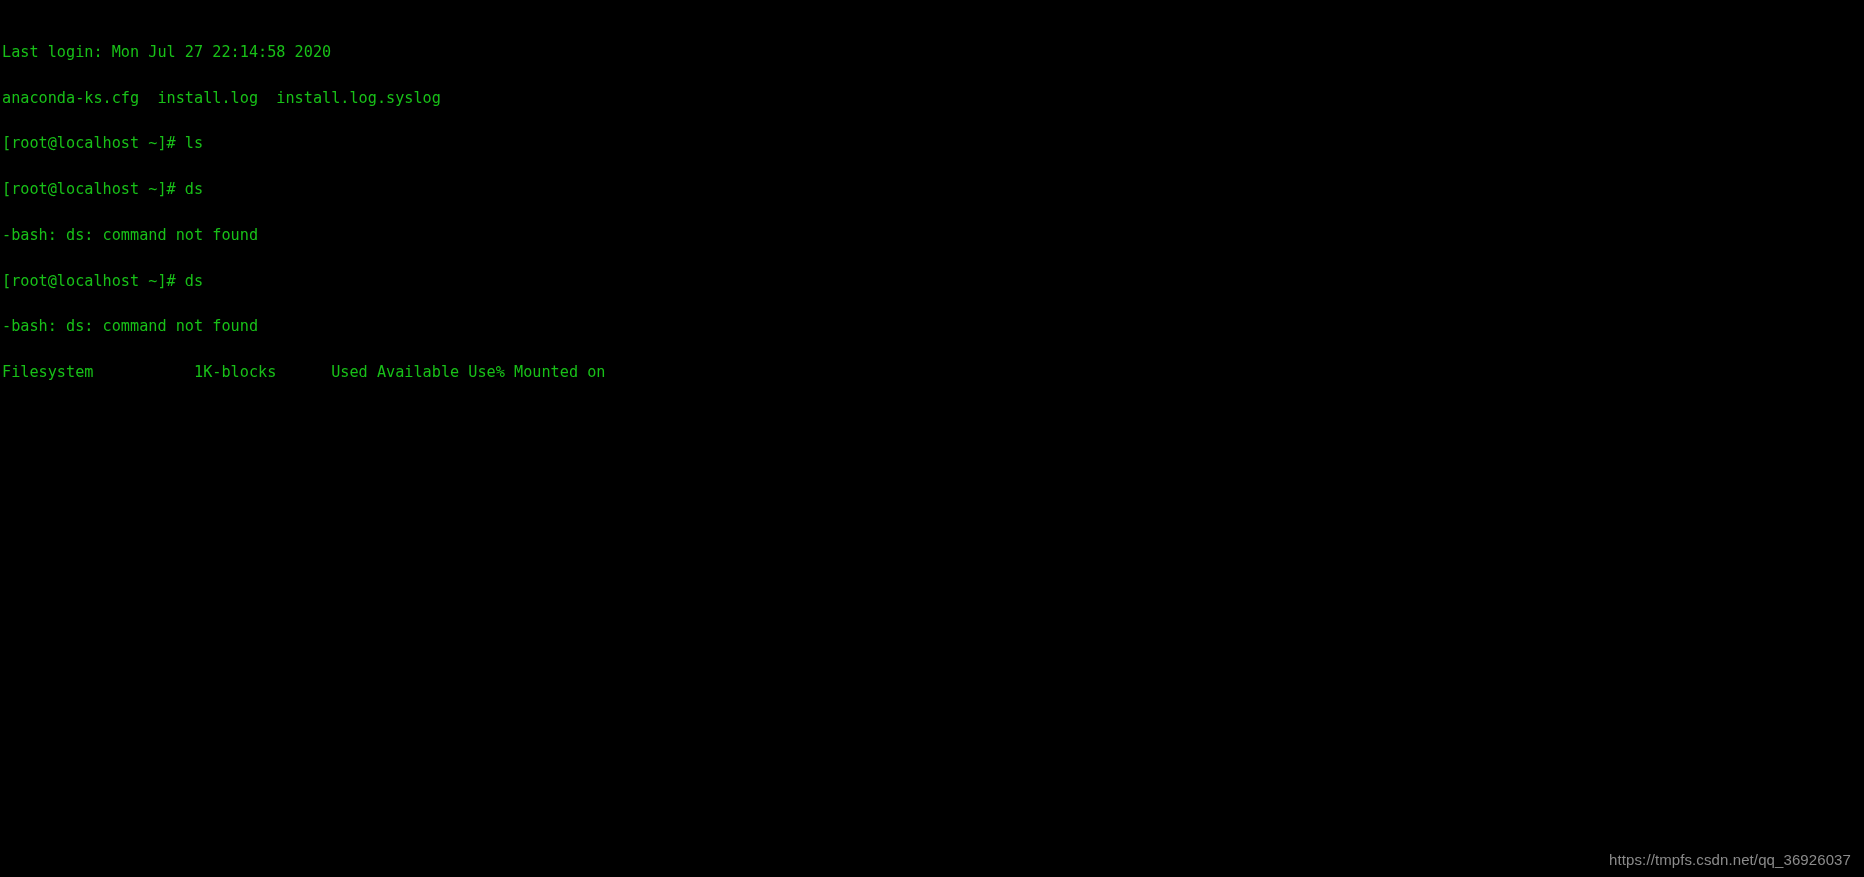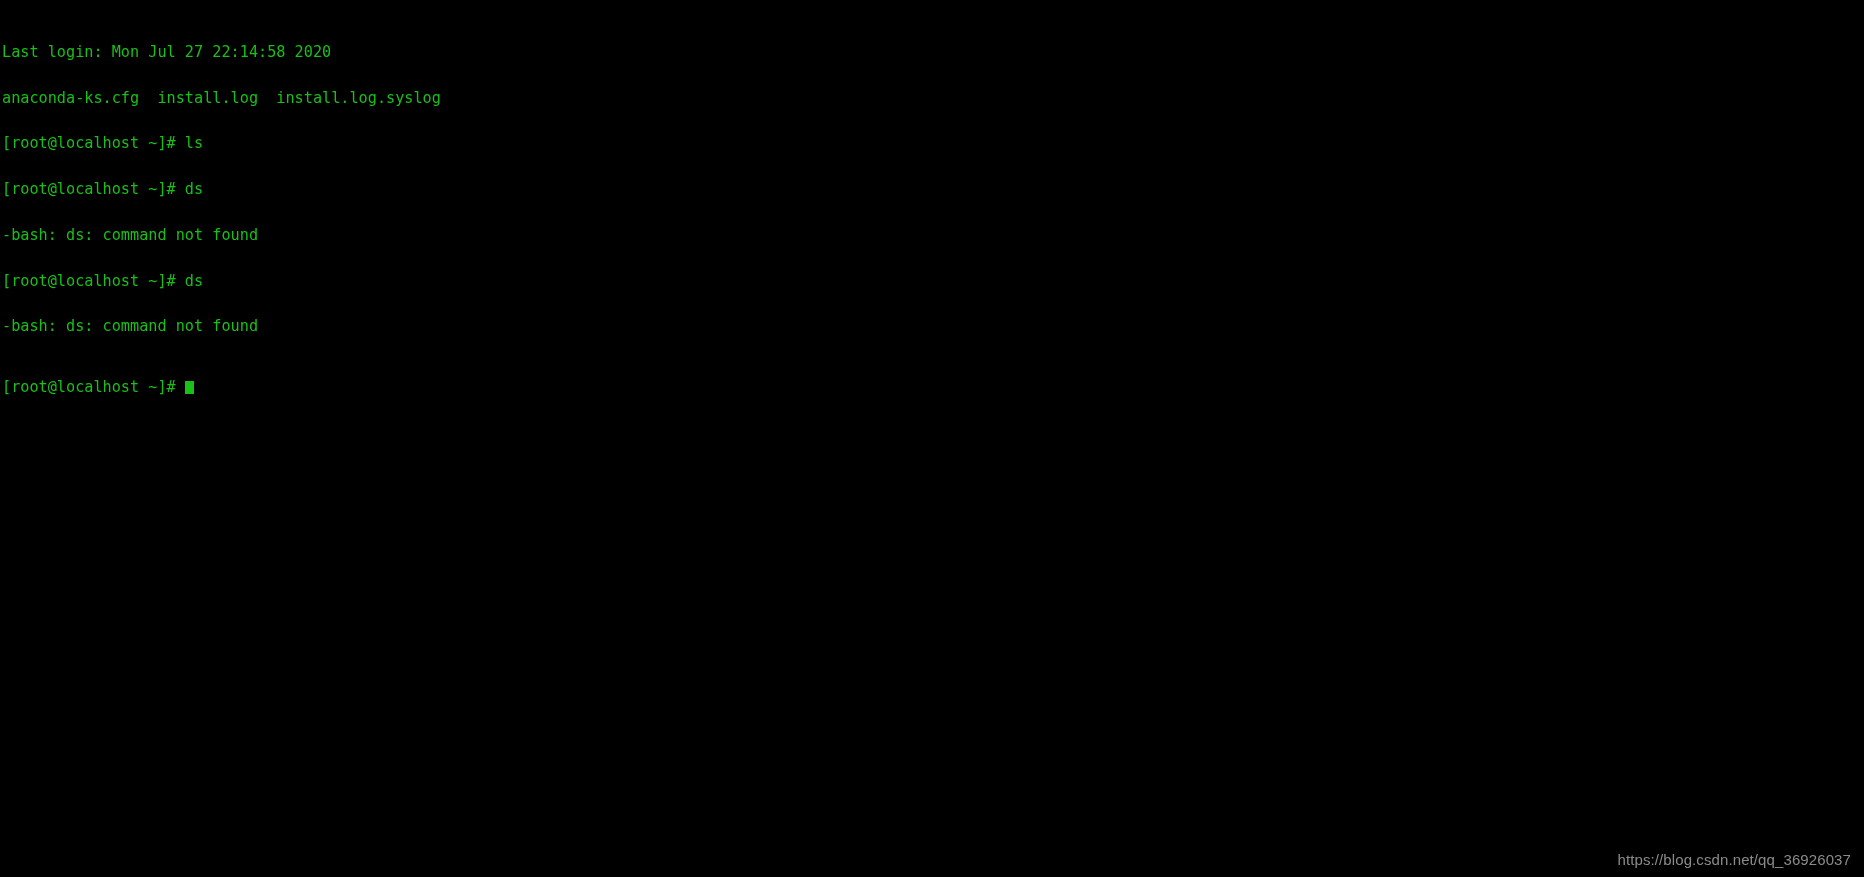--- a/index.html
+++ b/index.html
@@ -65,19 +65,19 @@
 <div id="terminal">
   <div id="screen">
 
     <div class="line">Last login: Mon Jul 27 22:14:58 2020</div>
     <div class="line">anaconda-ks.cfg  install.log  install.log.syslog</div>
     <div class="line">[root@localhost ~]# ls</div>
     <div class="line">[root@localhost ~]# ds</div>
     <div class="line">-bash: ds: command not found</div>
     <div class="line">[root@localhost ~]# ds</div>
     <div class="line">-bash: ds: command not found</div>
+    <div class="line">Filesystem           1K-blocks      Used Available Use% Mounted on</div>
 
-    <div class="line"><span>[root@localhost ~]# </span><span class="cursor"></span></div>
 
   </div>
 
-  <div id="watermark">https://blog.csdn.net/qq_36926037</div>
+  <div id="watermark">https://tmpfs.csdn.net/qq_36926037</div>
 </div>
 
 </body></html>

